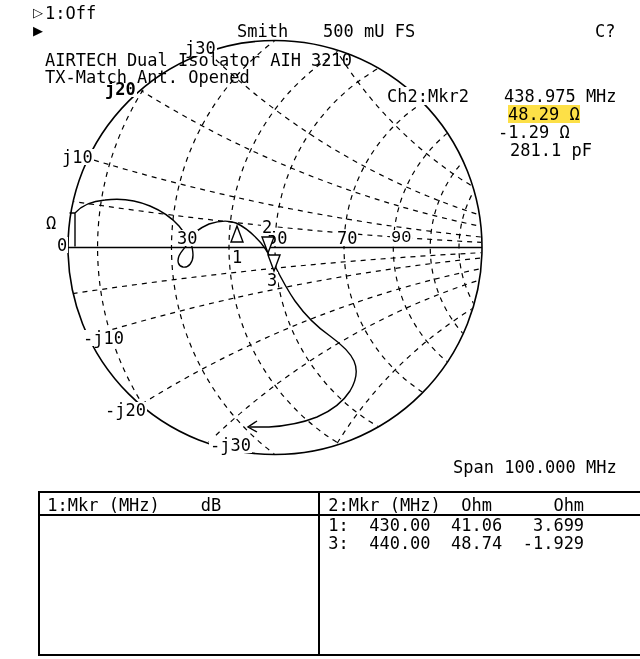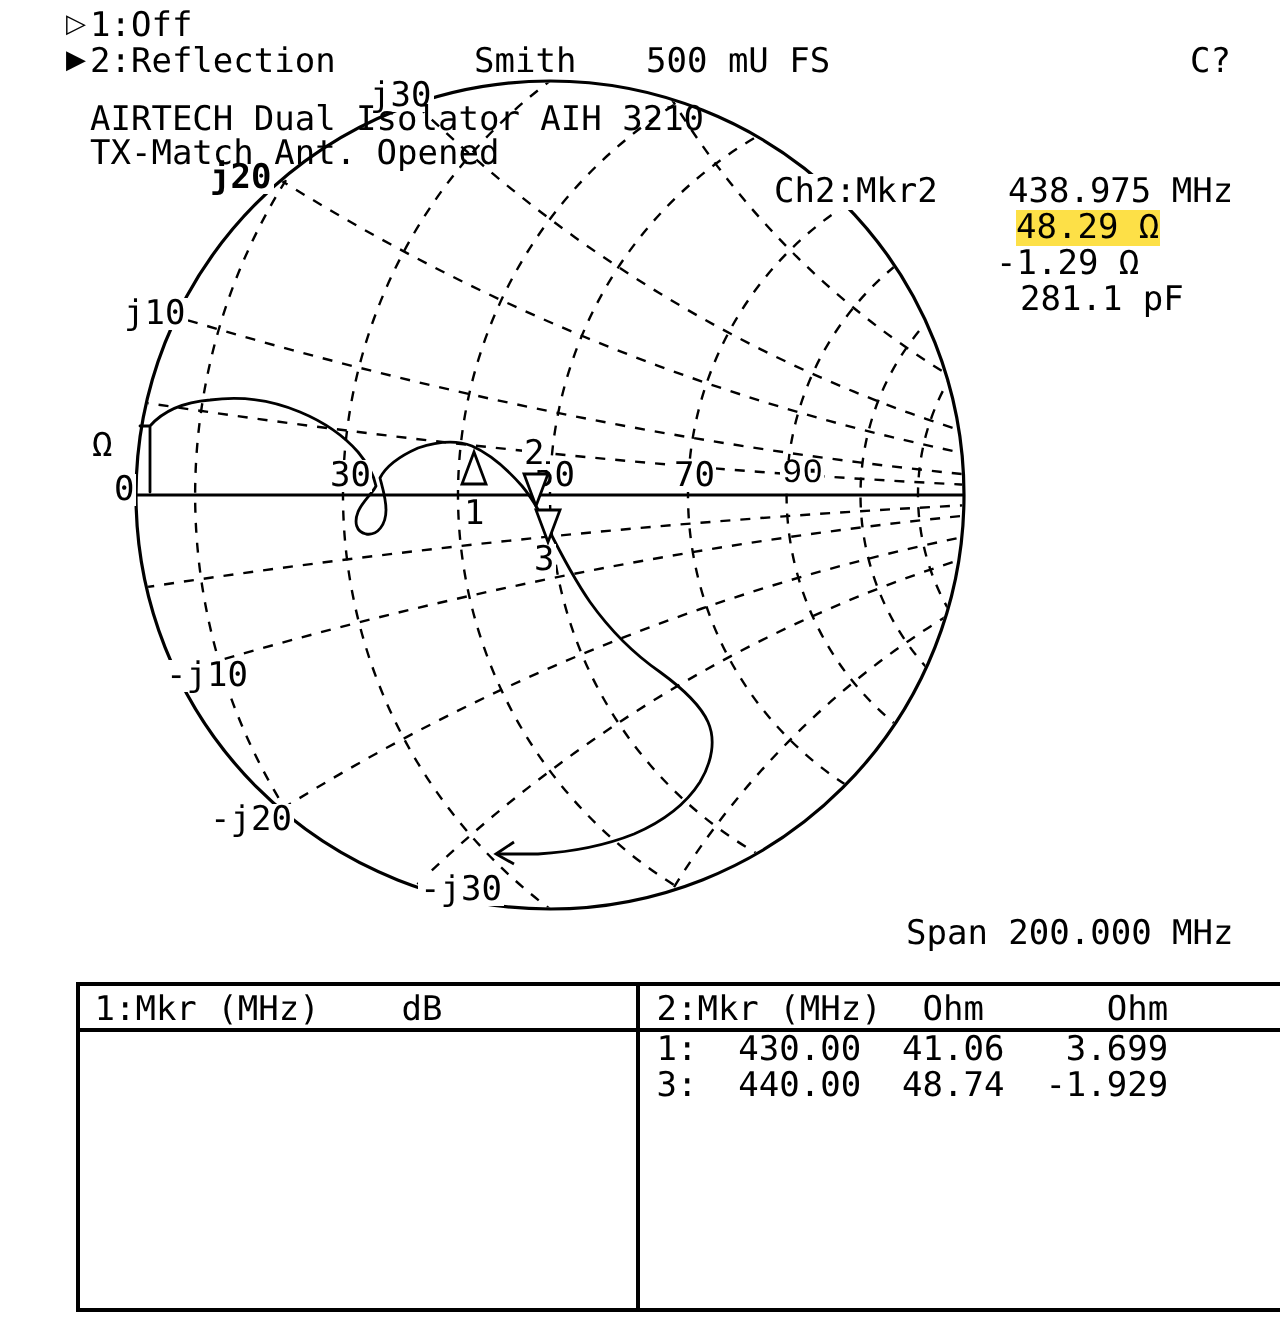--- a/index.html
+++ b/index.html
@@ -54,56 +54,55 @@
       <circle cx="275" cy="247.5" r="207" fill="none" stroke="#000000" stroke-width="1.6"></circle>
       <path d="M 70 213 L 75 213 L 75 246 M 75 213 C 82 205 93 201 105 200 C 120 198 136 200 150 206 C 162 211 172 218 179 226 C 184 232 187 238 188 243 C 186 247 181 251 179 256 C 177 261 178 266 183 267 C 189 268 193 262 193 255 C 193 249 191 243 190 239 C 193 233 200 228 209 224 C 218 221 228 220 236 223 C 245 227 254 235 261 243 C 266 249 270 256 274 264 C 279 274 286 288 295 301 C 305 315 317 327 330 336 C 341 344 350 352 354 361 C 358 370 356 381 350 391 C 343 402 331 411 317 417 C 302 423 285 426 269 427 L 250 427" fill="none" stroke="#000000" stroke-width="1.4" stroke-linejoin="round" stroke-linecap="round"></path>
       <polyline points="257,421 248,427 257,432" fill="none" stroke="#000000" stroke-width="1.4"></polyline>
     </svg>
   <div id="chart-labels">
       <div class="chart-label" style="left: 184px; top: 40px;">j30</div>
       <div class="chart-label" style="left: 104px; top: 81px; font-weight: bold;">j20</div>
       <div class="chart-label" style="left: 61px; top: 149px;">j10</div>
       <div class="chart-label" style="left: 45px; top: 215px;">Ω</div>
       <div class="chart-label" style="left: 56px; top: 237px;">0</div>
-      <div class="chart-label" style="left: 164px; top: 230px;">30</div>
+      <div class="chart-label" style="left: 176px; top: 230px;">30</div>
       <div class="chart-label" style="left: 266px; top: 230px;">50</div>
       <div class="chart-label" style="left: 336px; top: 230px;">70</div>
       <div class="chart-label" style="left: 390px; top: 230px; font-family: Liberation Mono, monospace;">90</div>
       <div class="chart-label" style="left: 50px; top: 330px; margin-left: 32px;">-j10</div>
       <div class="chart-label" style="left: 104px; top: 402px;">-j20</div>
       <div class="chart-label" style="left: 165px; top: 437px; margin-left: 44px;">-j30</div>
       <div class="chart-label" style="left: 231px; top: 249px;">1</div>
       <div class="chart-label" style="left: 261px; top: 219px;">2</div>
       <div class="chart-label" style="left: 266px; top: 272px;">3</div>
     </div>
   <svg id="marker-svg" width="640" height="659">
       <polygon points="237,226 231,242 243,242" fill="#ffffff" stroke="#000000" stroke-width="1.4"></polygon>
       <polygon points="268,253 262,237 274,237" fill="#ffffff" stroke="#000000" stroke-width="1.4"></polygon>
       <polygon points="274,271 268,255 280,255" fill="#ffffff" stroke="#000000" stroke-width="1.4"></polygon>
     </svg>
 
   <span class="tri" style="left:33px;top:4px">▷</span>
   <span class="t" style="left:45px;top:4px">1:Off</span>
 
   <span class="tri" style="left:33px;top:22px">▶</span>
-  <span class="t" style="left:45px;top:22px">2:Reflection</span>
   <span class="t" style="left:237px;top:22px">Smith</span>
   <span class="t" style="left:323px;top:22px">500 mU FS</span>
   <span class="t" style="left:595px;top:22px">C?</span>
 
   <span class="t" style="left:45px;top:51px">AIRTECH Dual Isolator AIH 3210</span>
   <span class="t" style="left:45px;top:68px">TX-Match Ant. Opened</span>
 
   <span class="t" style="left:387px;top:87px;background:#fff">Ch2:Mkr2</span>
   <span class="t" style="left:504px;top:87px;background:#fff">438.975 MHz</span>
   <span class="t" style="left:508px;top:105px;background:#fde047">48.29 Ω</span>
   <span class="t" style="left:498px;top:123px;background:#fff">-1.29 Ω</span>
   <span class="t" style="left:510px;top:141px;background:#fff">281.1 pF</span>
 
-  <span class="t" style="left:453px;top:458px">Span 200.000 MHz</span>
+  <span class="t" style="left:453px;top:458px">Span 100.000 MHz</span>
 
   <div class="mtable">
     <div class="divider"></div>
     <div class="hline"></div>
     <div class="cellhead" id="ch1-header"> 1:Mkr (MHz)    dB</div>
     <div class="cellhead" id="ch2-header"> 2:Mkr (MHz)  Ohm      Ohm</div>
     <div id="ch2-rows">
         <div class="trow"> 1:  430.00  41.06   3.699</div>
         <div class="trow"> 3:  440.00  48.74  -1.929</div>
       </div>

